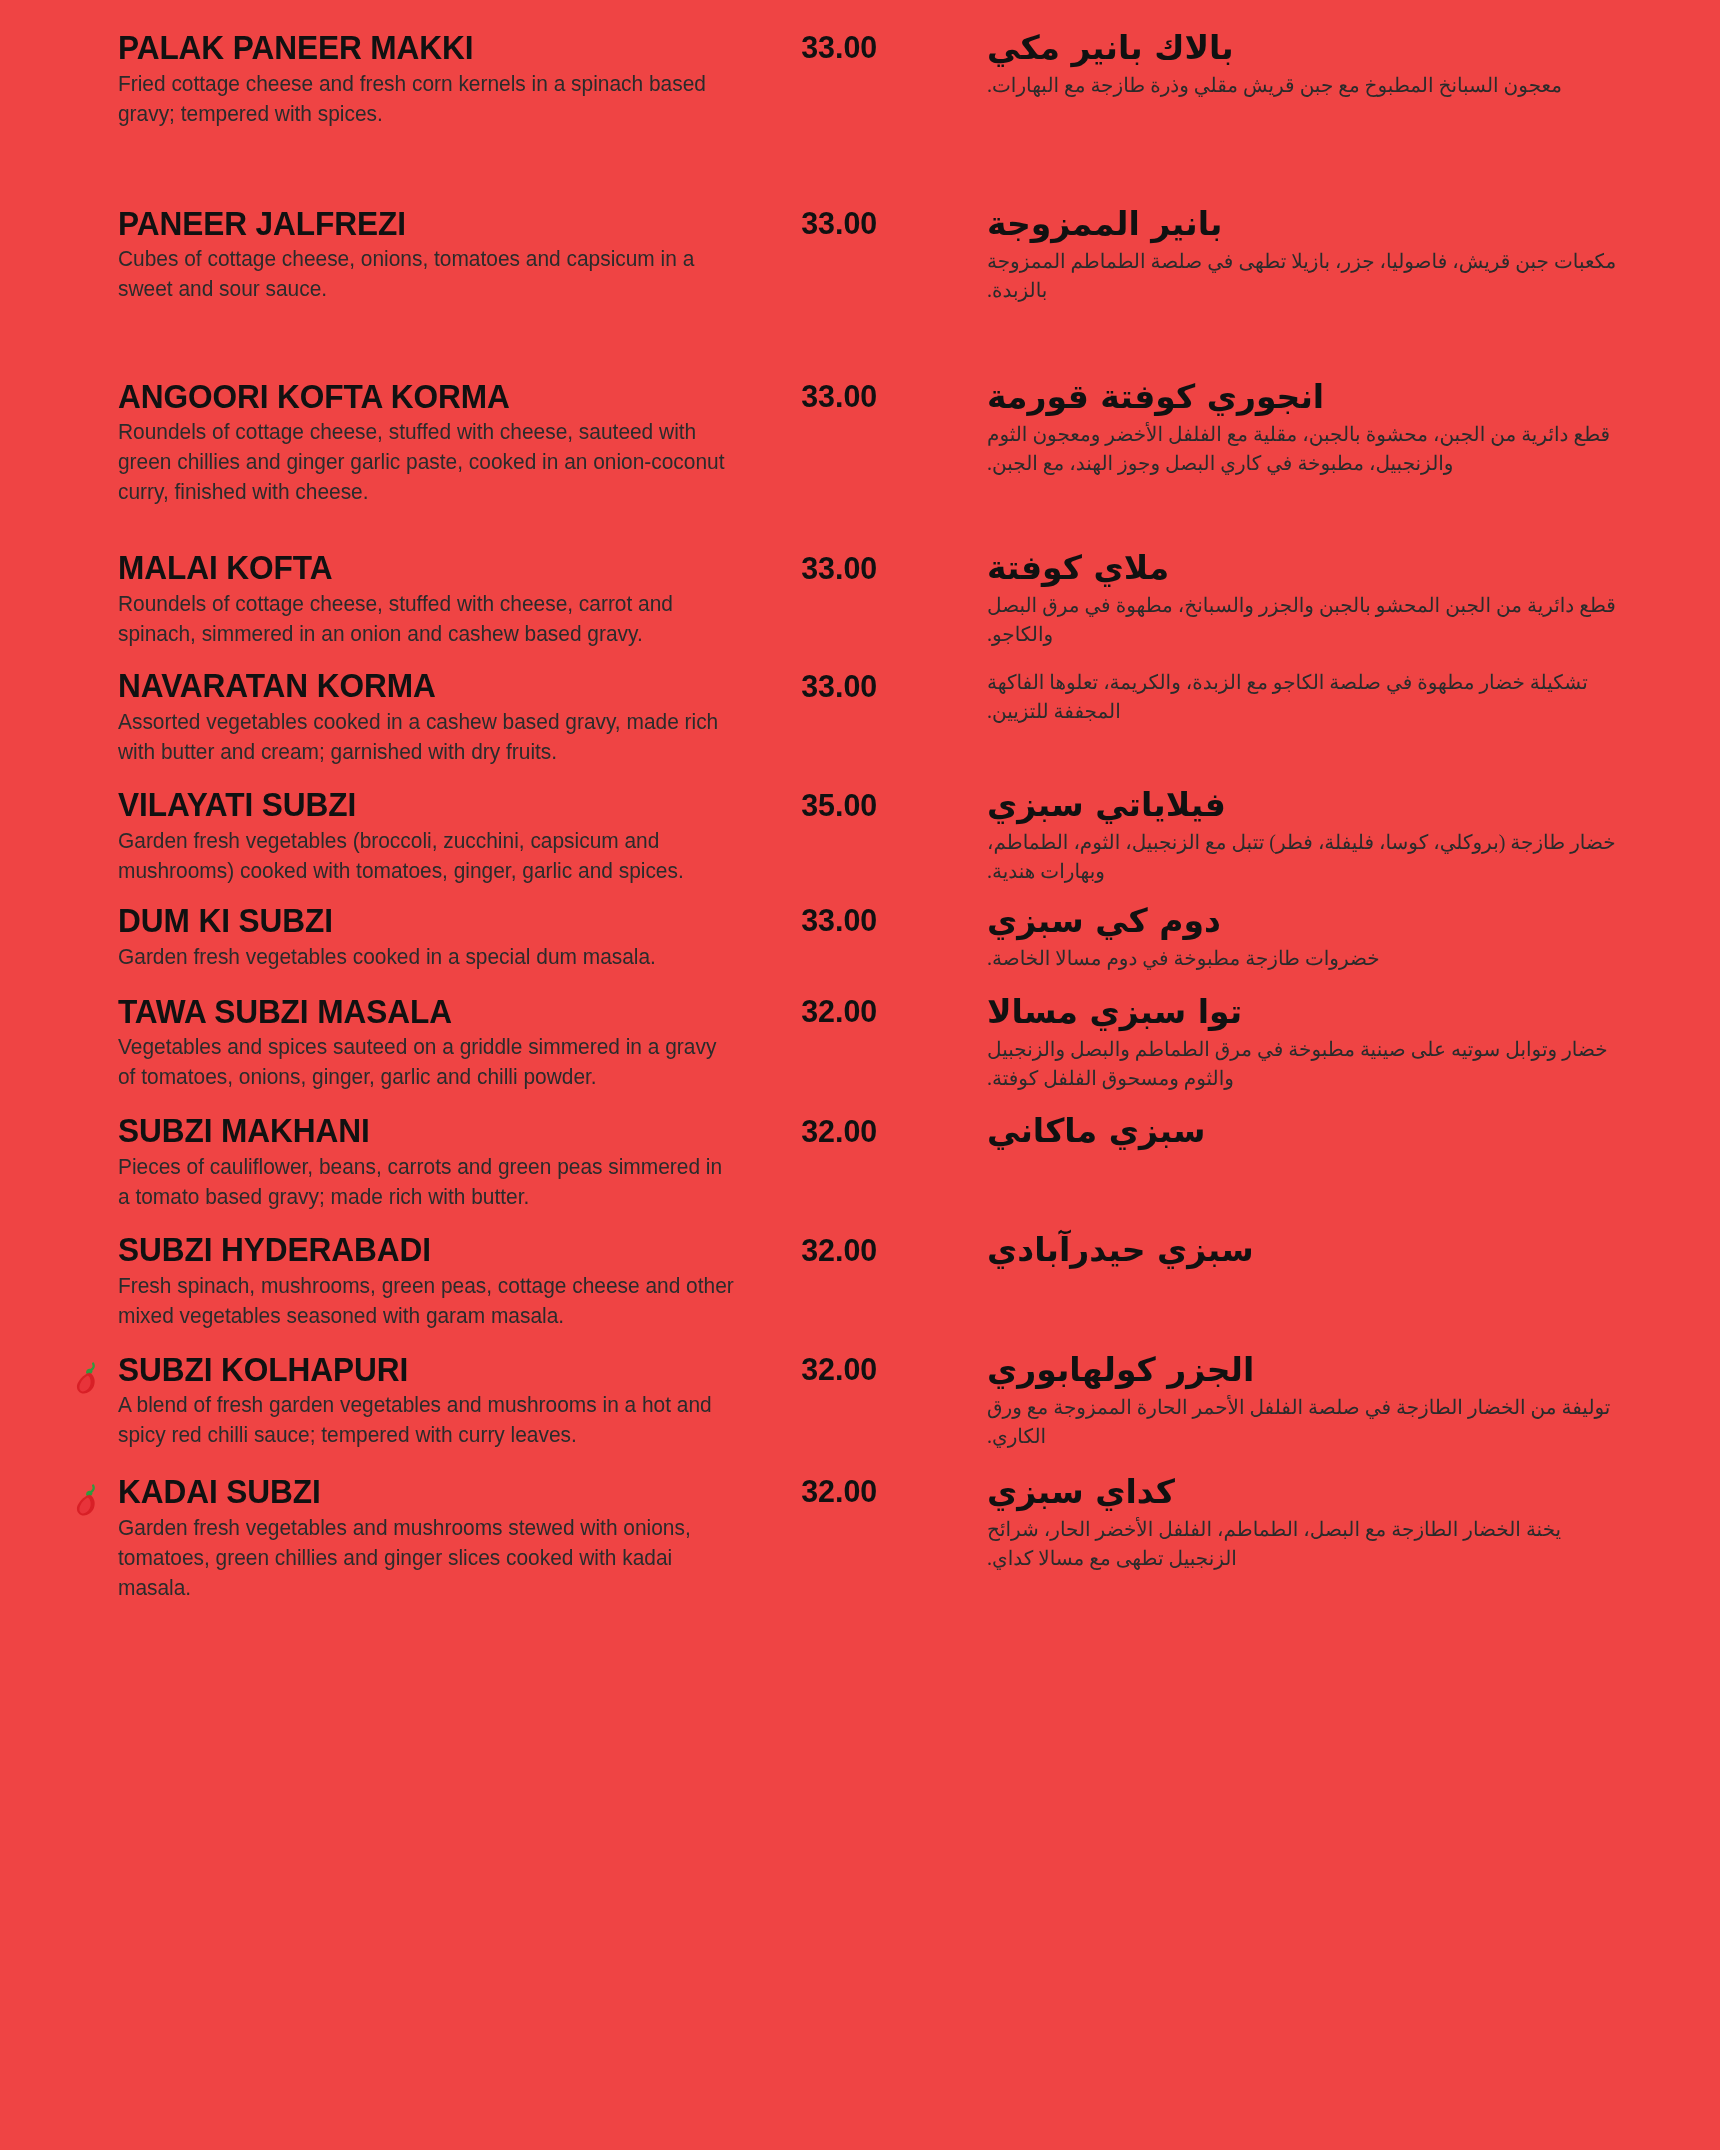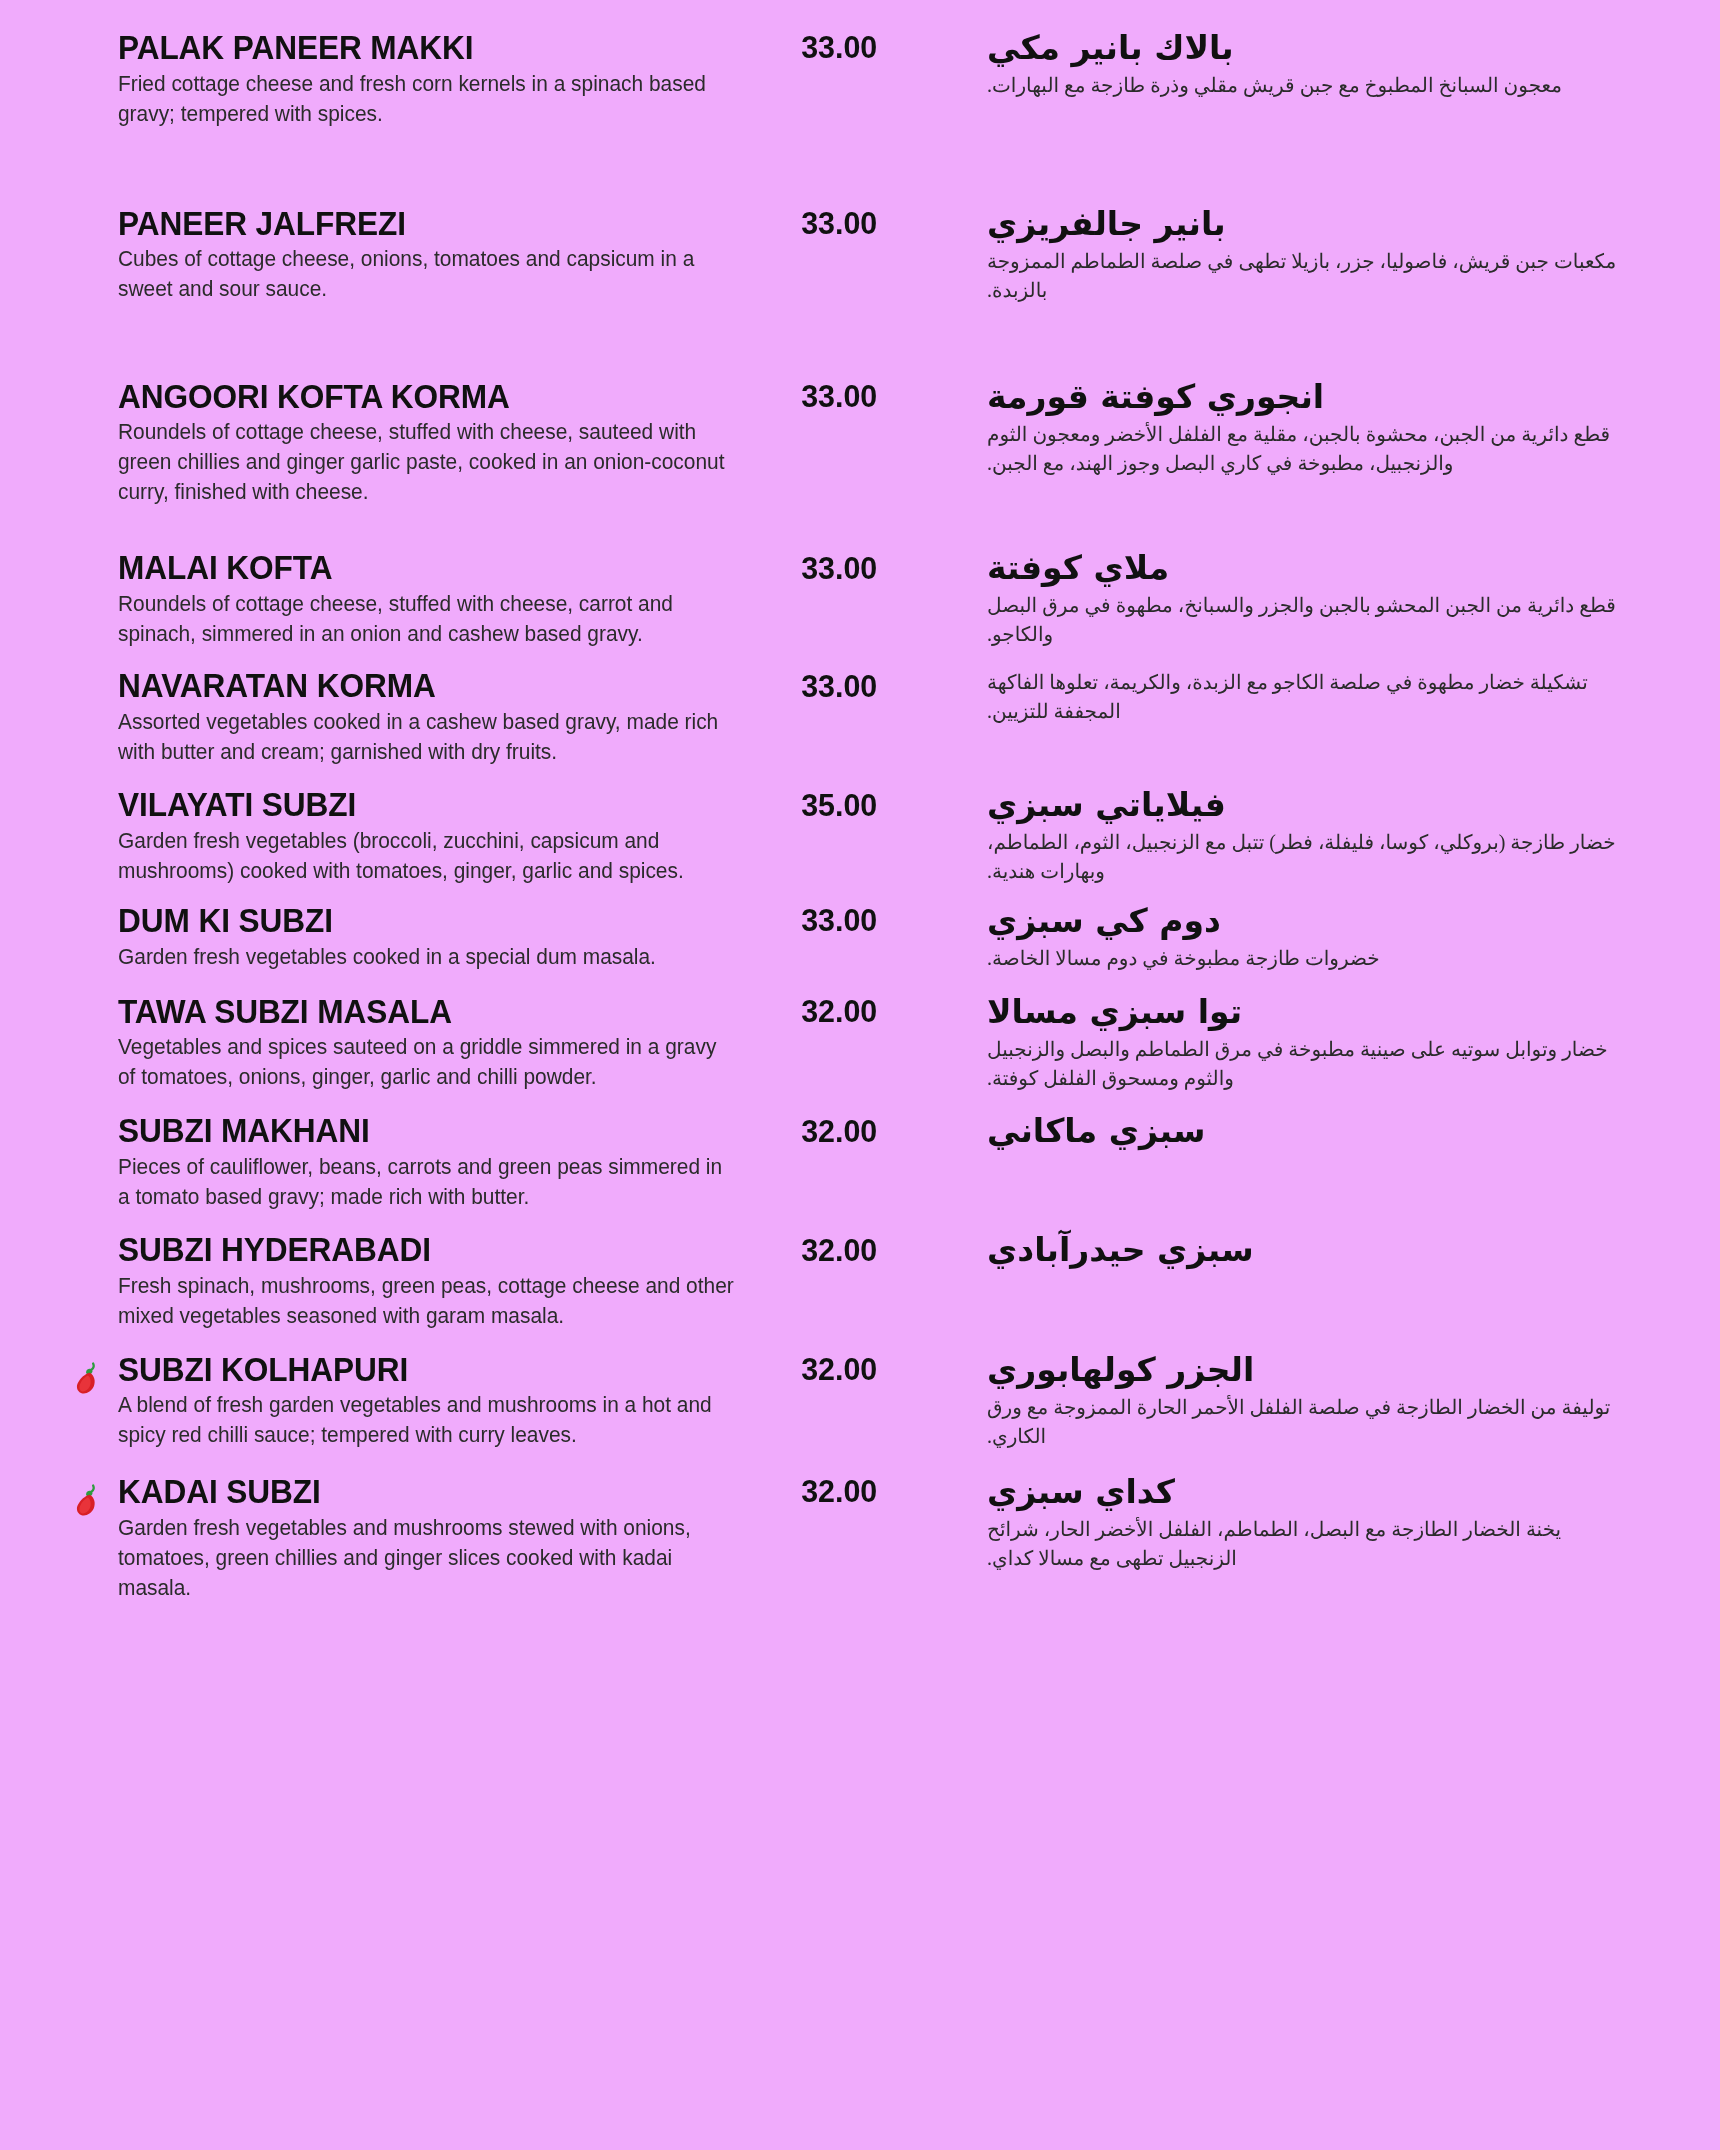--- a/index.html
+++ b/index.html
@@ -15,21 +15,21 @@
     color: #1a1a1a;
     -webkit-font-smoothing: antialiased;
     overflow: hidden;
   }
 
   .menu-page {
     box-sizing: border-box;
     width: 1721px;
     height: 2151px;
     padding: 30px 103px 0 103px;
-    background: #f0abfc;
+    background: #ef4444;
   }
 
   .menu-list {
     display: block;
   }
 
   .menu-item {
     display: grid;
     grid-template-columns: 664px 220px 630px;
     column-gap: 0;
@@ -145,21 +145,21 @@
   </div>
 <div style="height: 77px;"></div>
   <div class="menu-item">
     <div class="item-left">
 
       <h3 class="item-name">PANEER JALFREZI</h3>
       <p class="item-desc">Cubes of cottage cheese, onions, tomatoes and capsicum in a sweet and sour sauce.</p>
     </div>
     <div class="item-price">33.00</div>
     <div class="item-right">
-      <h3 class="item-name-ar">بانير جالفريزي</h3>
+      <h3 class="item-name-ar">بانير الممزوجة</h3>
       <p class="item-desc-ar">مكعبات جبن قريش، فاصوليا، جزر، بازيلا تطهى في صلصة الطماطم الممزوجة بالزبدة.</p>
     </div>
   </div>
 <div style="height: 74px;"></div>
   <div class="menu-item">
     <div class="item-left">
 
       <h3 class="item-name">ANGOORI KOFTA KORMA</h3>
       <p class="item-desc">Roundels of cottage cheese, stuffed with cheese, sauteed with green chillies and ginger garlic paste, cooked in an onion-coconut curry, finished with cheese.</p>
     </div>

